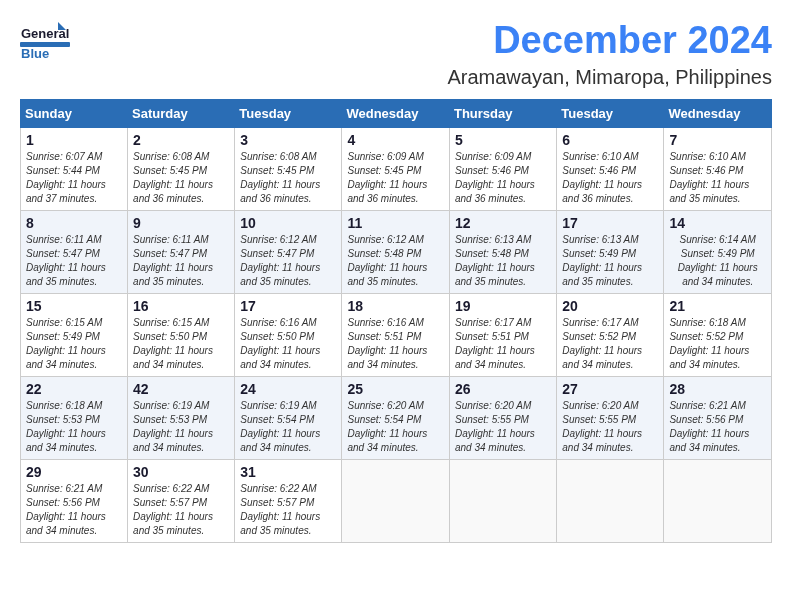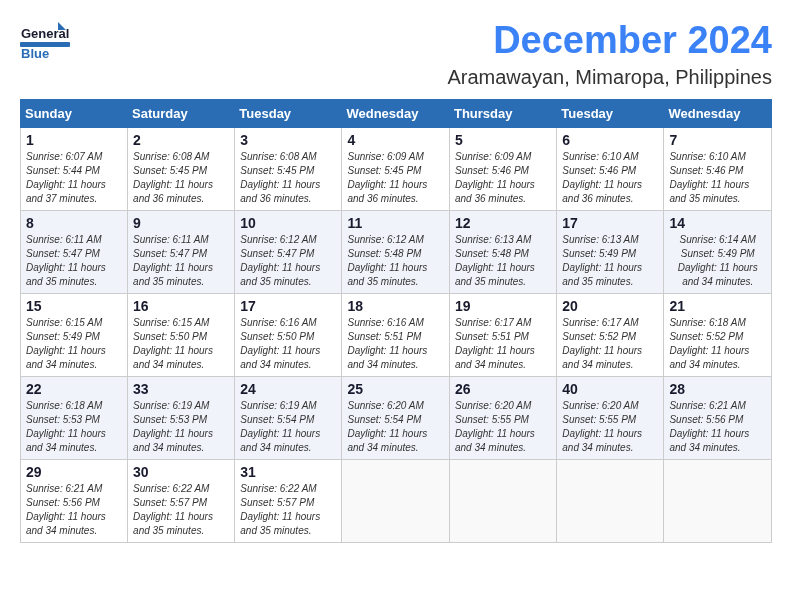--- a/index.html
+++ b/index.html
@@ -261,21 +261,21 @@
       </tr>
       <tr>
         <td>
           <span class="day-number">22</span>
           <div class="day-info" style="white-space: pre-line;">Sunrise: 6:18 AM
 Sunset: 5:53 PM
 Daylight: 11 hours
 and 34 minutes.</div>
         </td>
         <td>
-          <span class="day-number">33</span>
+          <span class="day-number">42</span>
           <div class="day-info" style="white-space: pre-line;">Sunrise: 6:19 AM
 Sunset: 5:53 PM
 Daylight: 11 hours
 and 34 minutes.</div>
         </td>
         <td>
           <span class="day-number">24</span>
           <div class="day-info" style="white-space: pre-line;">Sunrise: 6:19 AM
 Sunset: 5:54 PM
 Daylight: 11 hours
@@ -289,21 +289,21 @@
 and 34 minutes.</div>
         </td>
         <td>
           <span class="day-number">26</span>
           <div class="day-info" style="white-space: pre-line;">Sunrise: 6:20 AM
 Sunset: 5:55 PM
 Daylight: 11 hours
 and 34 minutes.</div>
         </td>
         <td>
-          <span class="day-number">40</span>
+          <span class="day-number">27</span>
           <div class="day-info" style="white-space: pre-line;">Sunrise: 6:20 AM
 Sunset: 5:55 PM
 Daylight: 11 hours
 and 34 minutes.</div>
         </td>
         <td>
           <span class="day-number">28</span>
           <div class="day-info" style="white-space: pre-line;">Sunrise: 6:21 AM
 Sunset: 5:56 PM
 Daylight: 11 hours

